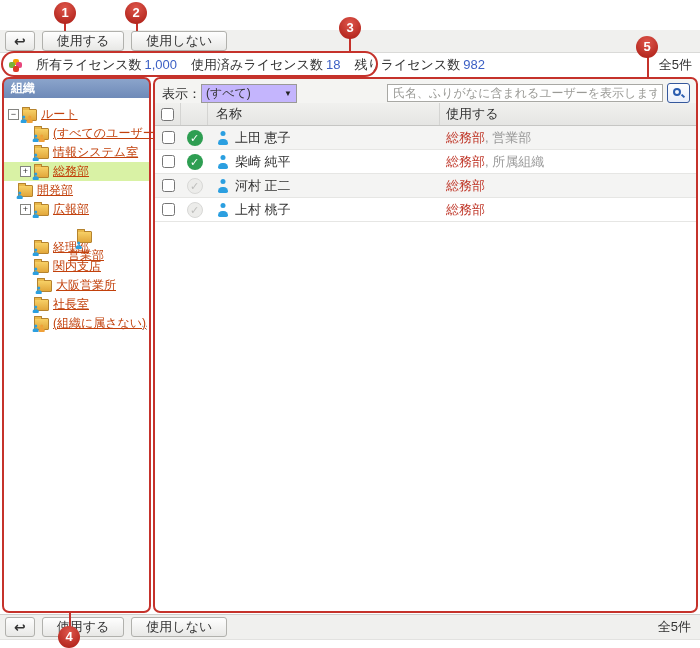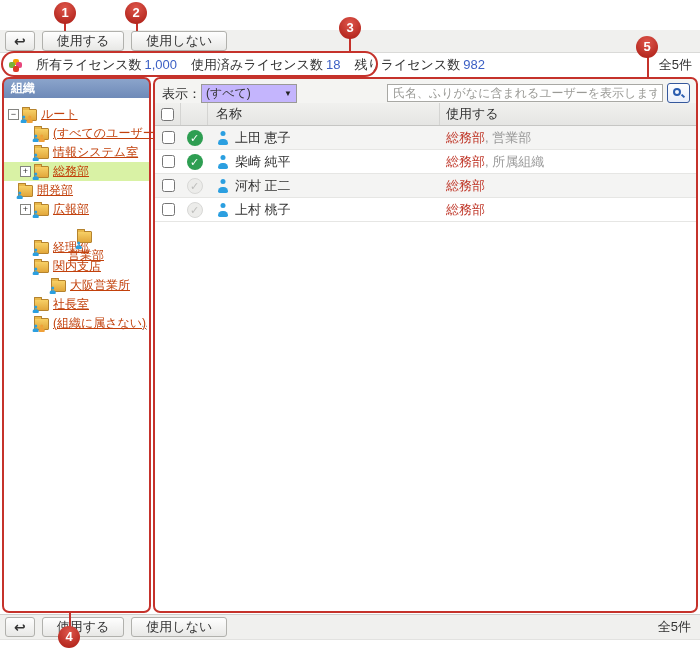--- a/index.html
+++ b/index.html
@@ -219,21 +219,21 @@
           <a class="tlink">経理部</a>
         </div>
         <div class="titem" style="padding-left: 16px;">
           <span class="expander hide"></span>
           <span class="orgico">
             <span class="folder"></span>
             <span class="p-ico mini"></span>
           </span>
           <a class="tlink">関内支店</a>
         </div>
-        <div class="titem" style="padding-left: 33px;">
+        <div class="titem" style="padding-left: 8px; margin-left: 11px;">
           <span class="expander hide"></span>
           <span class="orgico">
             <span class="folder"></span>
             <span class="p-ico mini"></span>
           </span>
           <a class="tlink">大阪営業所</a>
         </div>
         <div class="titem" style="padding-left: 16px;">
           <span class="expander hide"></span>
           <span class="orgico">

